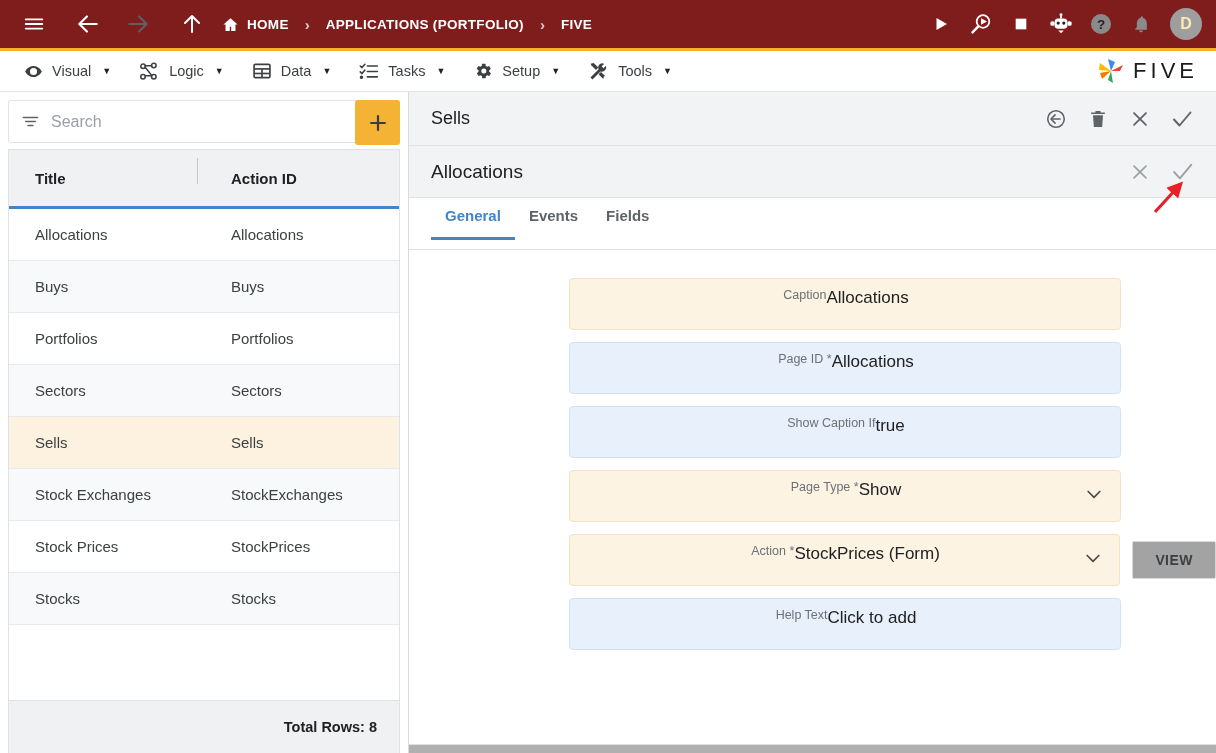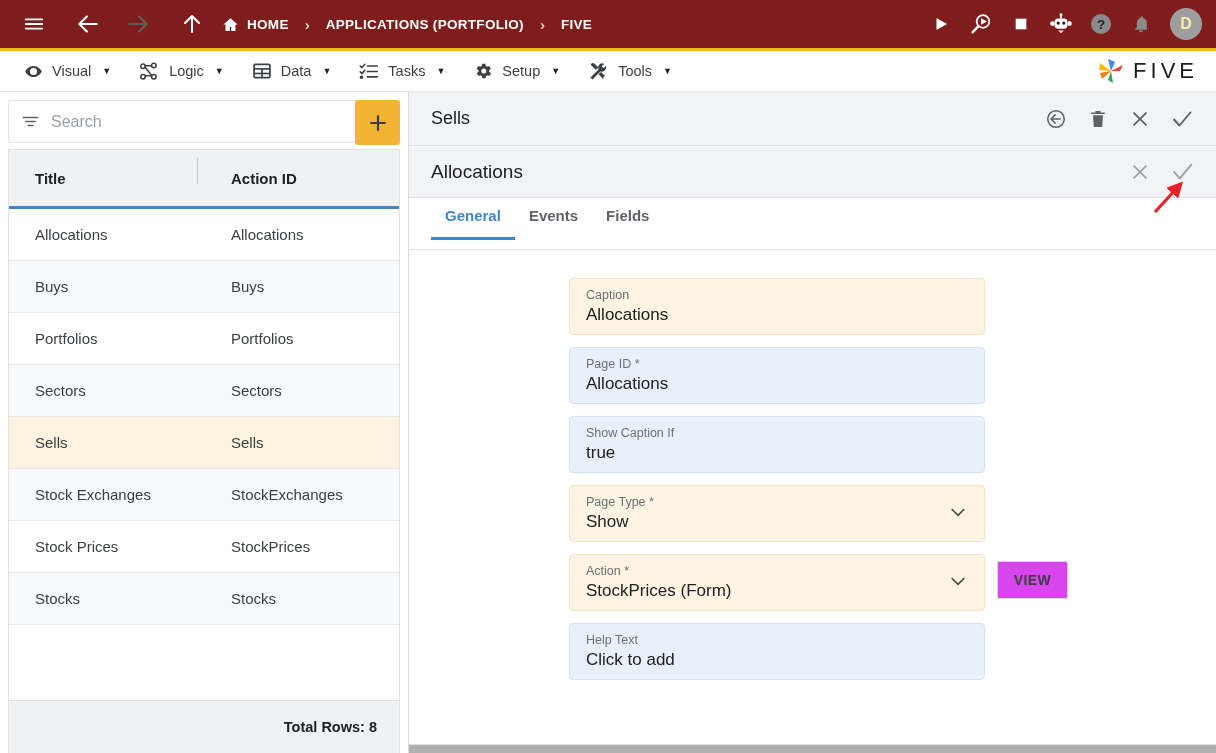--- a/index.html
+++ b/index.html
@@ -127,31 +127,31 @@
 
   .tabs { height:52px; flex:0 0 52px; display:flex; align-items:center;
           border-bottom:1px solid #e0e2e5; padding-left:22px; background:#fff; }
   .tab { font-size:15px; font-weight:bold; color:#5f6368; padding:0 14px 13px 14px;
          cursor:pointer; border-bottom:3px solid transparent; }
   .tab.active { color:#4285c5; border-bottom-color:#4285c5; }
 
   .formarea { flex:1 1 auto; overflow:hidden; padding-top:28px; position:relative; }
   .fieldrow { display:flex; align-items:flex-start; gap:12px; margin:0 0 12px 160px; }
   .field {
-    width:416px; min-height:52px; border-radius:4px; padding:8px 14px 8px 16px;
-    display:flex; flex-direction:column; justify-content:center; position:relative;
+    width:552px; min-height:52px; border-radius:4px; padding:8px 14px 8px 16px;
+    display:flex; flex-direction:row; justify-content:center; position:relative;
     border:1px solid transparent; cursor:text;
   }
   .field.blue  { background:#e8f0fb; border-color:#d5e2f4;justify-content:center; }
   .field.amber { background:#fdf3e2; border-color:#f3e3c4; }
   .field .flabel { font-size:12.5px; color:#6b7177; line-height:16px; margin-bottom:1px; }
   .field .fvalue { font-size:17px; color:#202124; line-height:22px; }
   .chev { position:absolute; right:16px; top:50%; transform:translateY(-50%); color:#4a4a4a; }
   .viewbtn {
-    width:71px; height:38px; margin-top:7px; background:#d946ef; border:1px solid #d5d7da;
+    width:84px; height:38px; margin-top:7px; background:#a3a3a3; border:1px solid #d5d7da;
     border-radius:2px; font-size:14px; font-weight:bold; color:#3c4043; letter-spacing:.4px;
     cursor:pointer; font-family:"Liberation Sans", sans-serif;
   }
 
   .hscroll { height:9px; flex:0 0 9px; background:#f1f1f1; border-top:1px solid #e0e0e0; }
   .hscroll .thumb { height:9px; width:100%; background:#b0b0b0; }
 
   .arrow-anno { position:absolute; left:0; top:0; pointer-events:none; z-index:50; }
 </style>
 </head>

